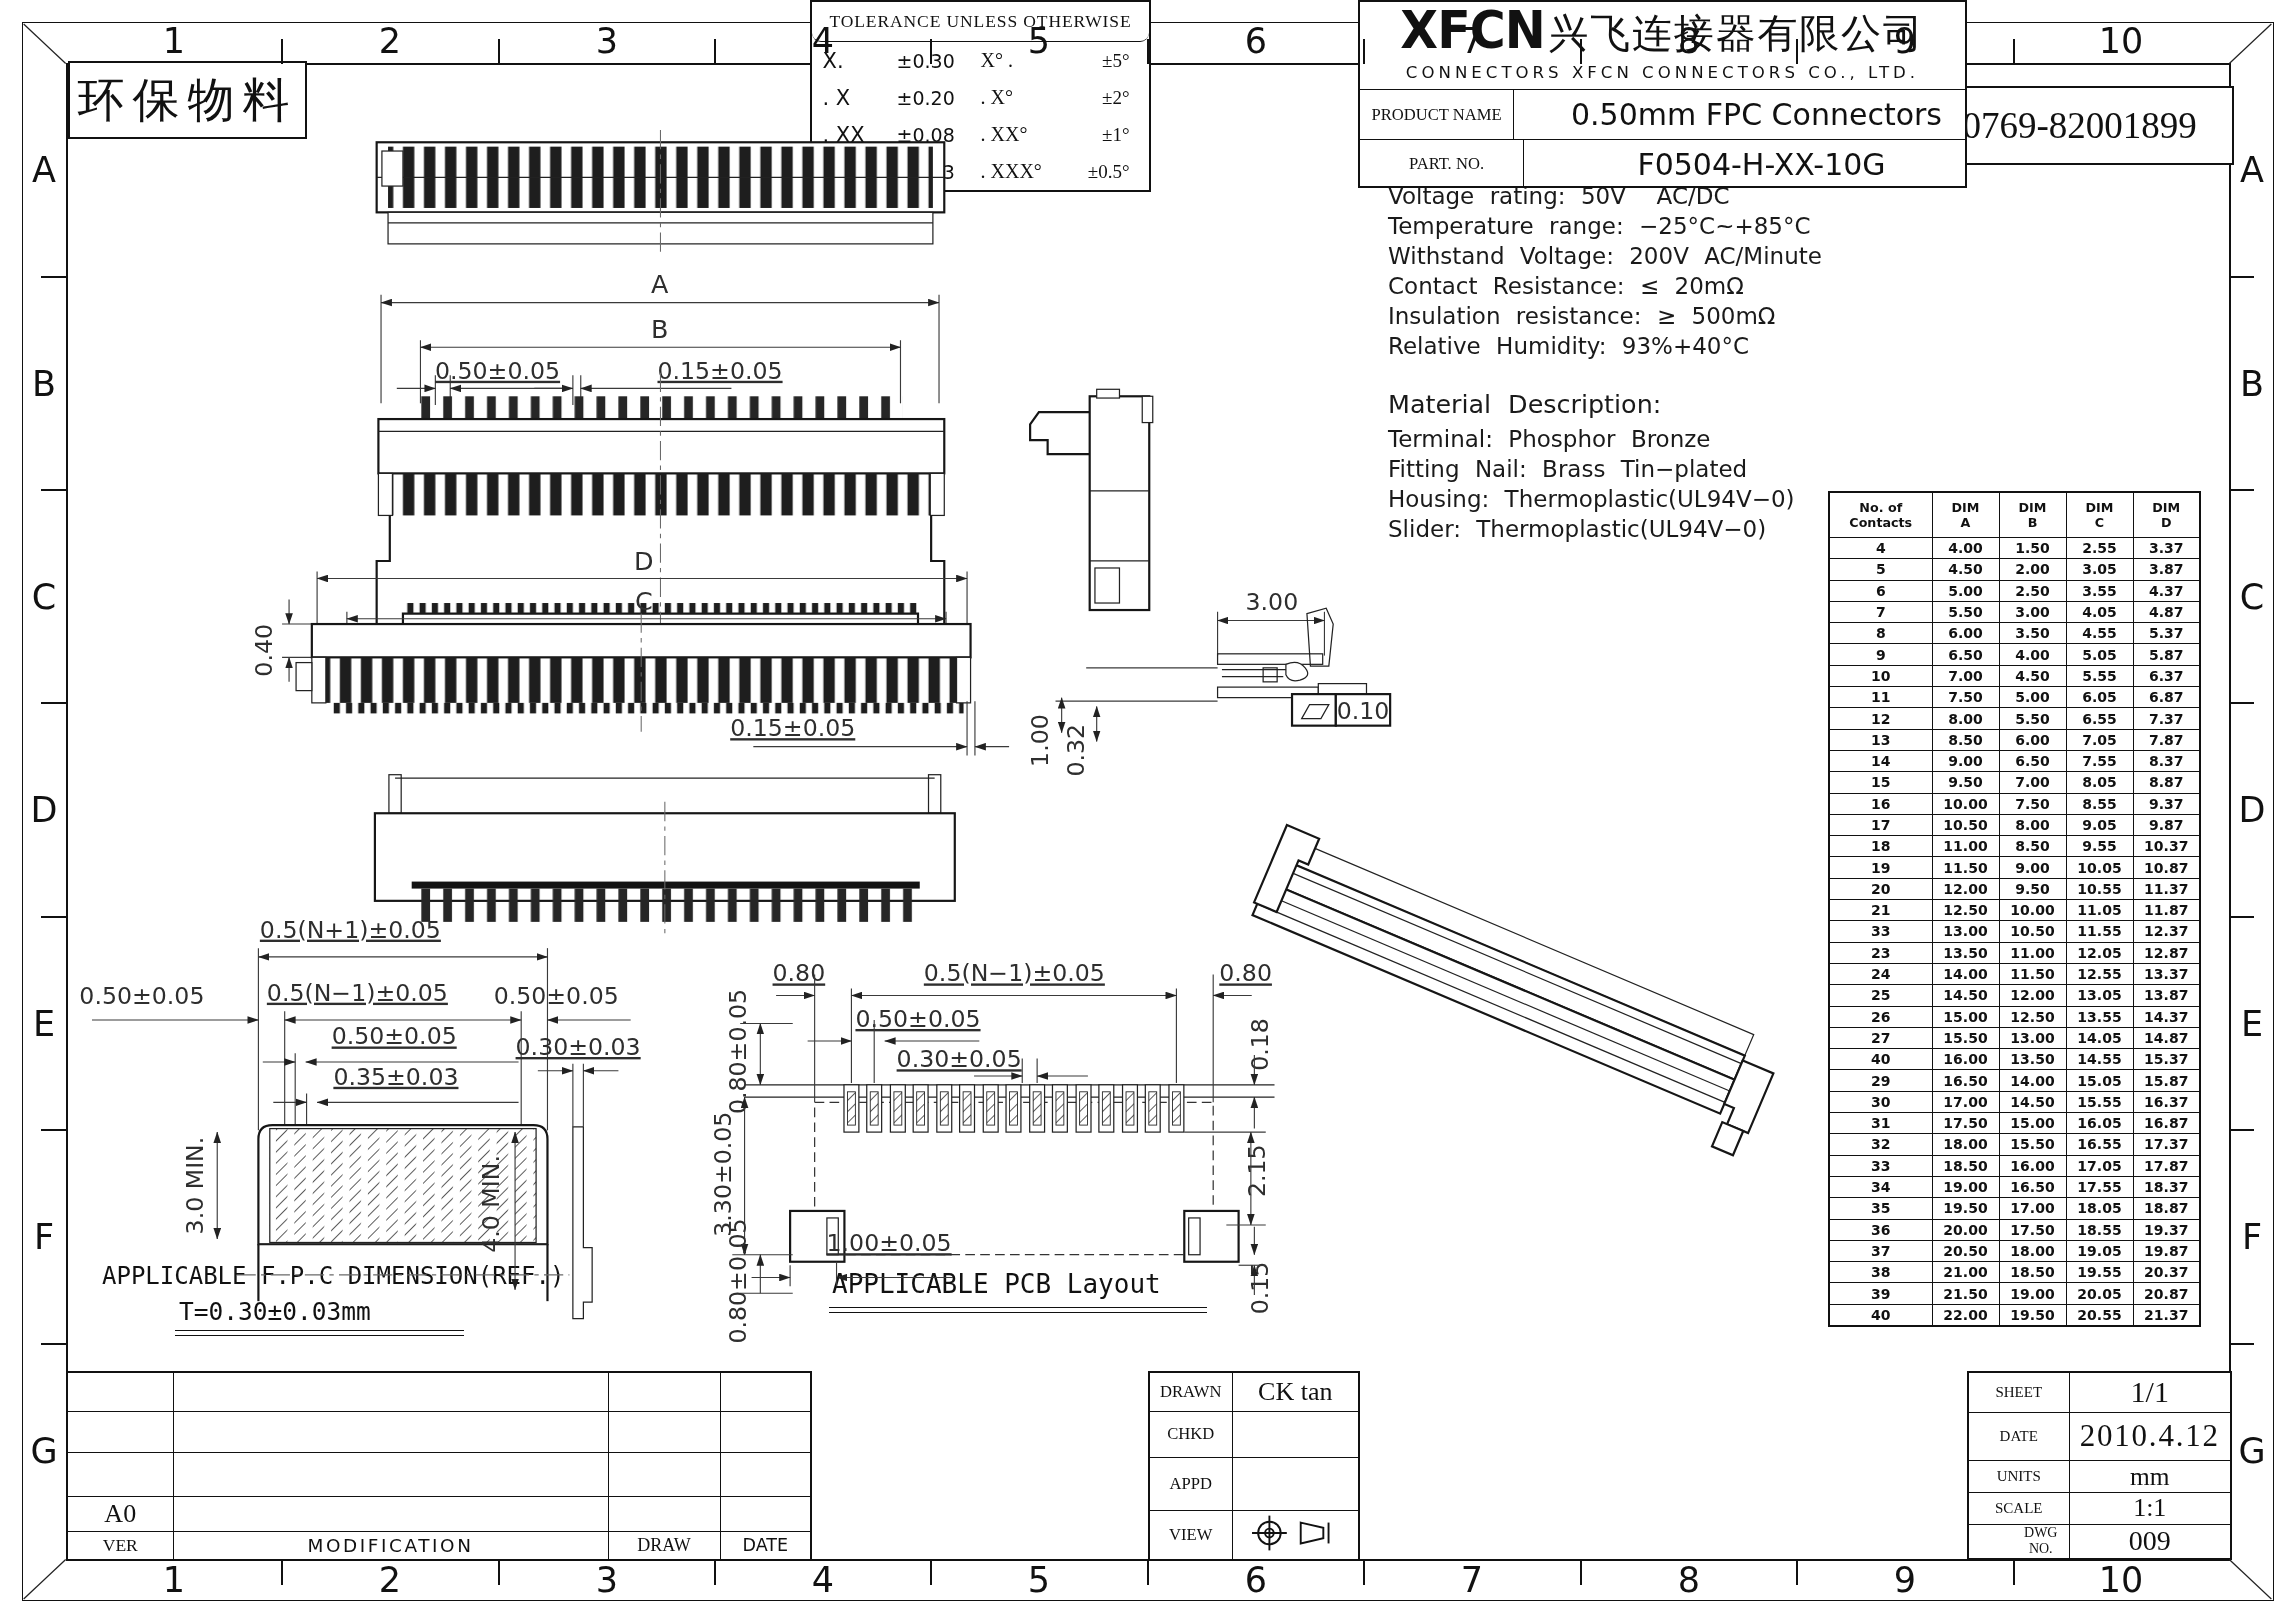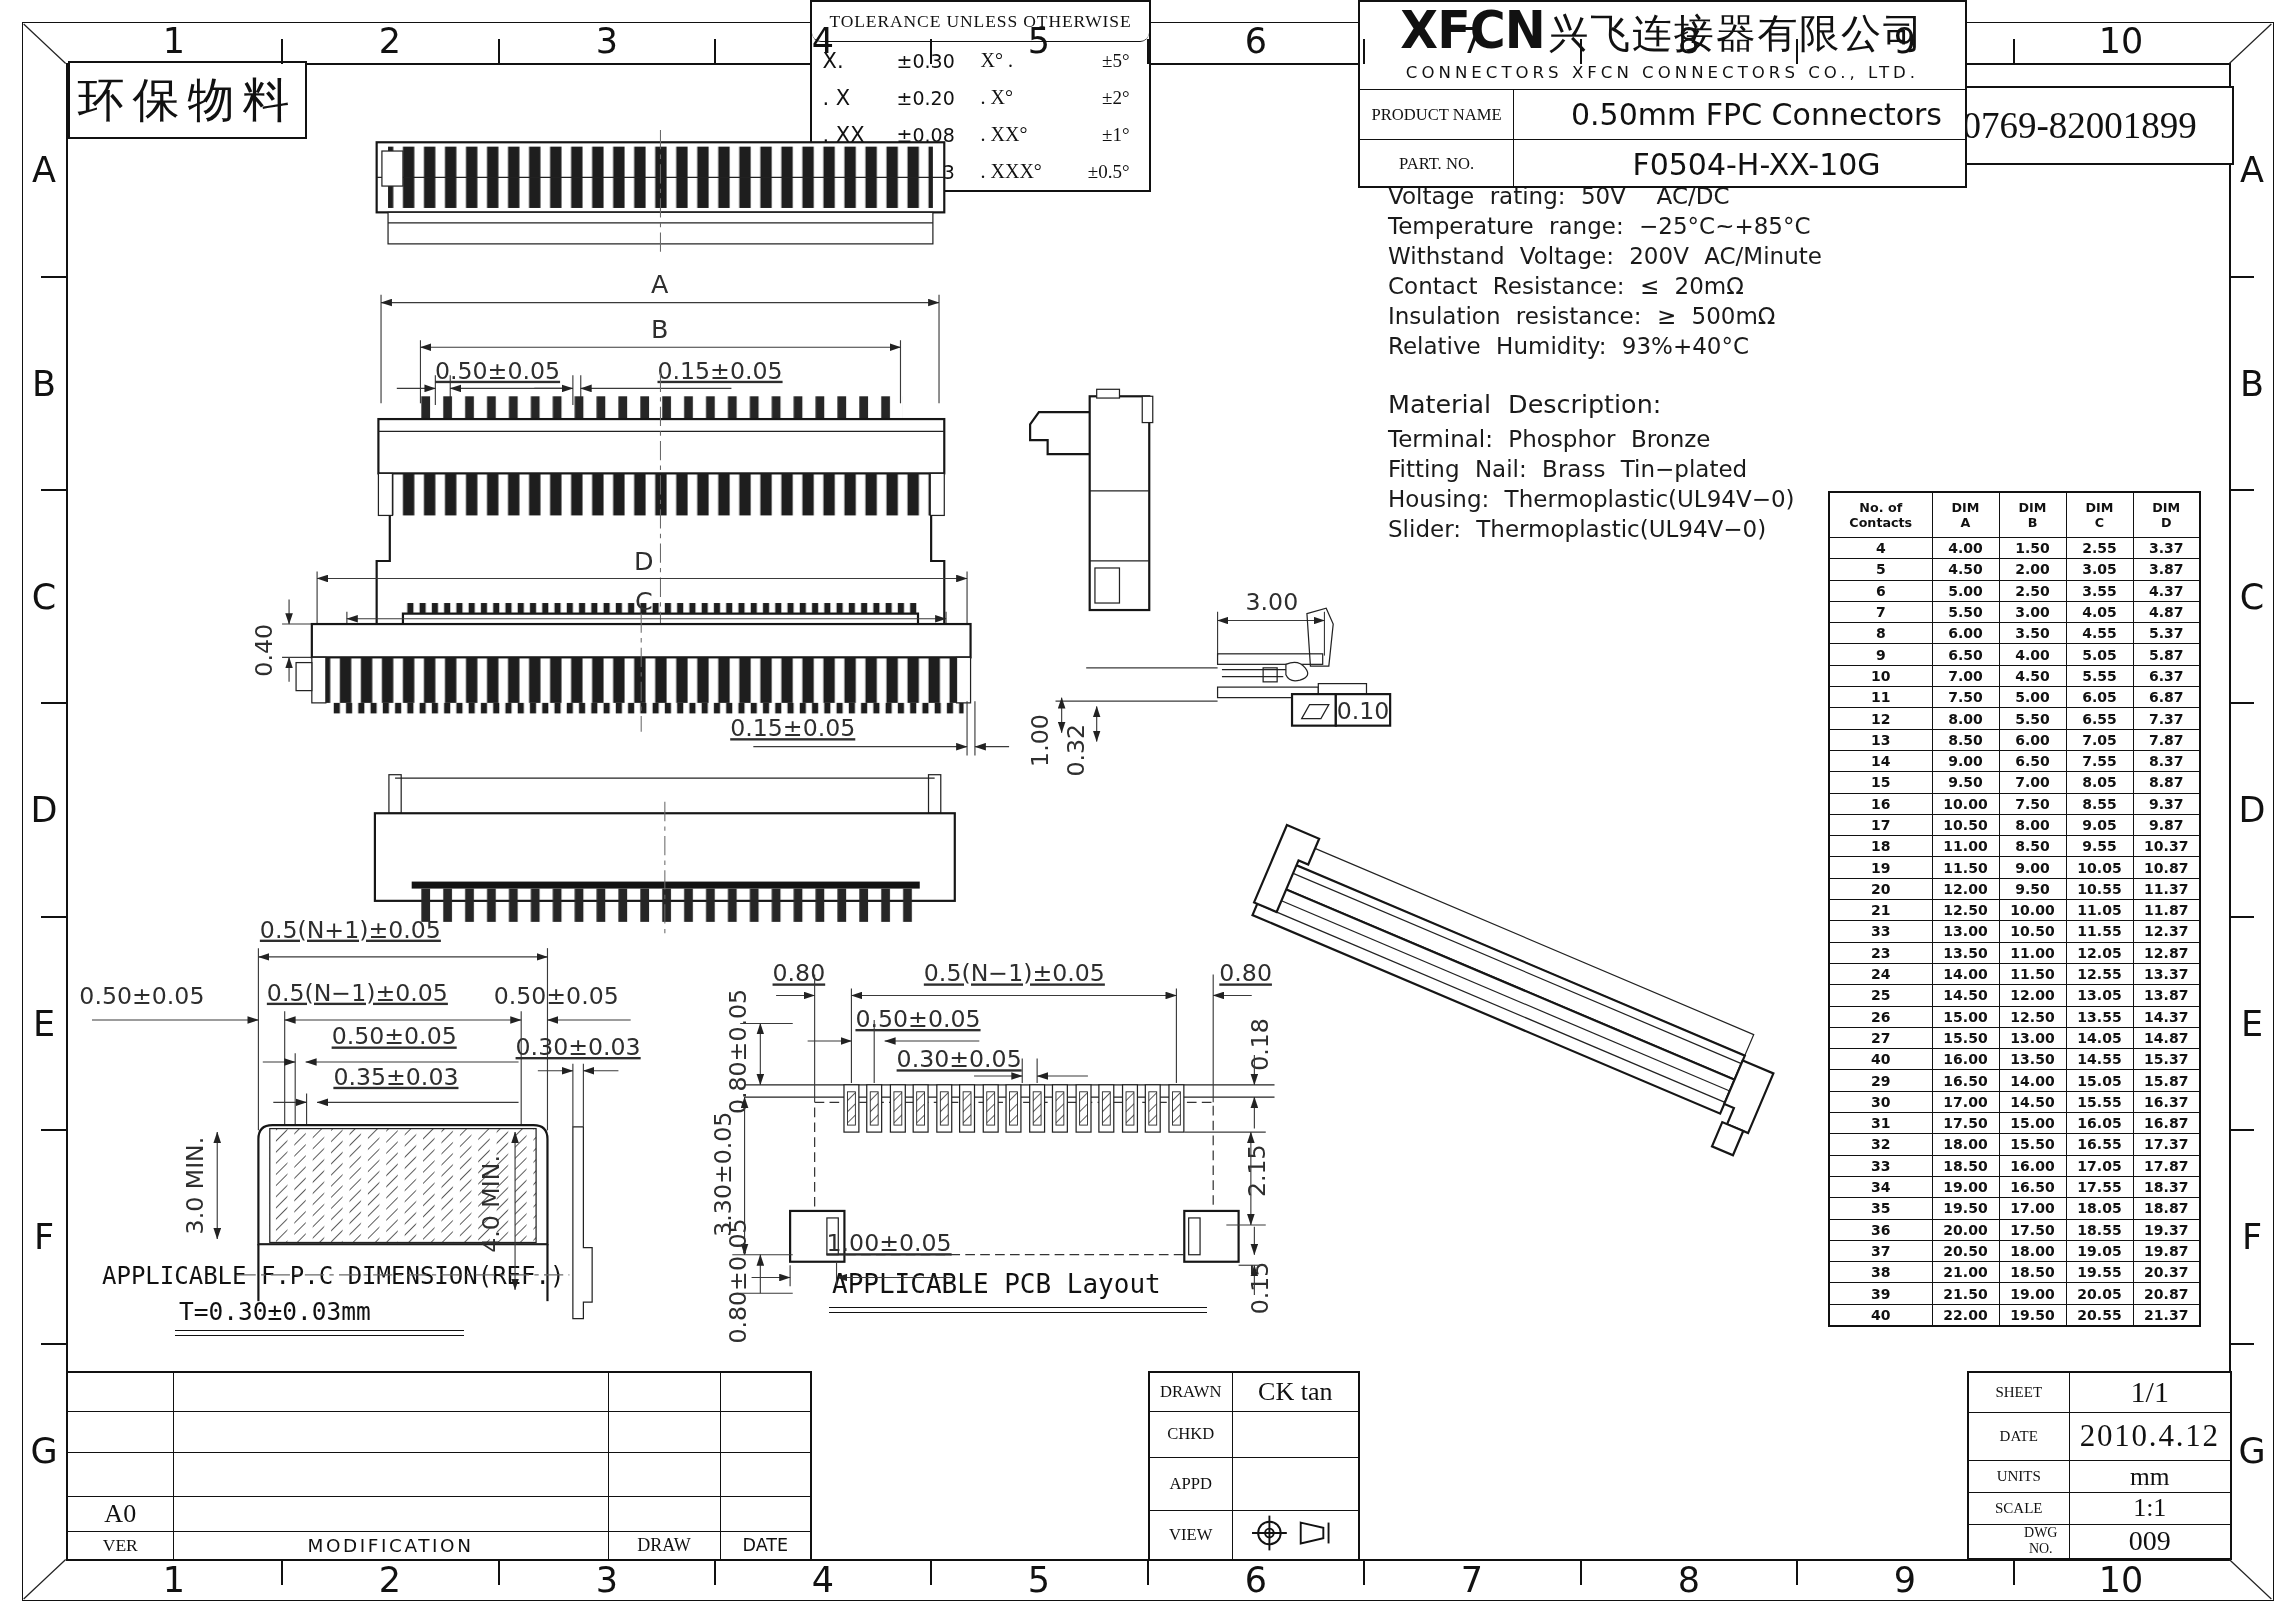--- a/index.html
+++ b/index.html
@@ -40,21 +40,21 @@
   .tc1{width:84px;font:19px "DejaVu Sans",sans-serif;}
   .tc2{width:88px;font:20px "Liberation Serif",serif;}
   .tc3{width:61px;font:19px "Liberation Serif",serif;text-align:right;}
   .lbl{font:16.6px "Liberation Serif",serif;}
   #company-top{height:87px;border-bottom:1.3px solid #111;display:flex;flex-direction:column;align-items:center;justify-content:flex-start;}
   #logo-line{display:flex;align-items:baseline;gap:3.5px;}
   #logo-en{font:bold 49px "DejaVu Sans",sans-serif;letter-spacing:-0.9px;transform:scaleY(1.05);}
   #logo-cn{font:40px "Liberation Serif",serif;letter-spacing:1.8px;}
   #logo-sub{font:16.6px "DejaVu Sans",sans-serif;letter-spacing:4px;margin-top:1.8px;}
   .cprow{display:flex;border-bottom:1.3px solid #111;box-sizing:border-box;gap:34px;}
-  .cprow:last-child{border-bottom:none;}
+  .cprow:last-child{border-bottom:none;padding-left:10px;}
   .cplabel{width:153px;border-right:1.3px solid #111;display:flex;align-items:center;justify-content:center;font:16.6px "Liberation Serif",serif;}
   .cpvalue{flex:1;display:flex;align-items:center;justify-content:center;font:30px "DejaVu Sans",sans-serif;}
   .caption{position:absolute;font-family:"DejaVu Sans Mono",monospace;color:#111;white-space:pre;}
   .dbl-underline{position:absolute;height:4.4px;border-top:1.8px solid #111;border-bottom:1.8px solid #111;}
   
   #art{position:absolute;left:0;top:0;z-index:1;}
   .ln1{stroke:#222;stroke-width:1.4;fill:none;}
   .ln2{stroke:#161616;stroke-width:2.5;fill:none;}
   .lnd{stroke:#3a3a3a;stroke-width:1.3;fill:none;}
   .w{fill:#fff;}

